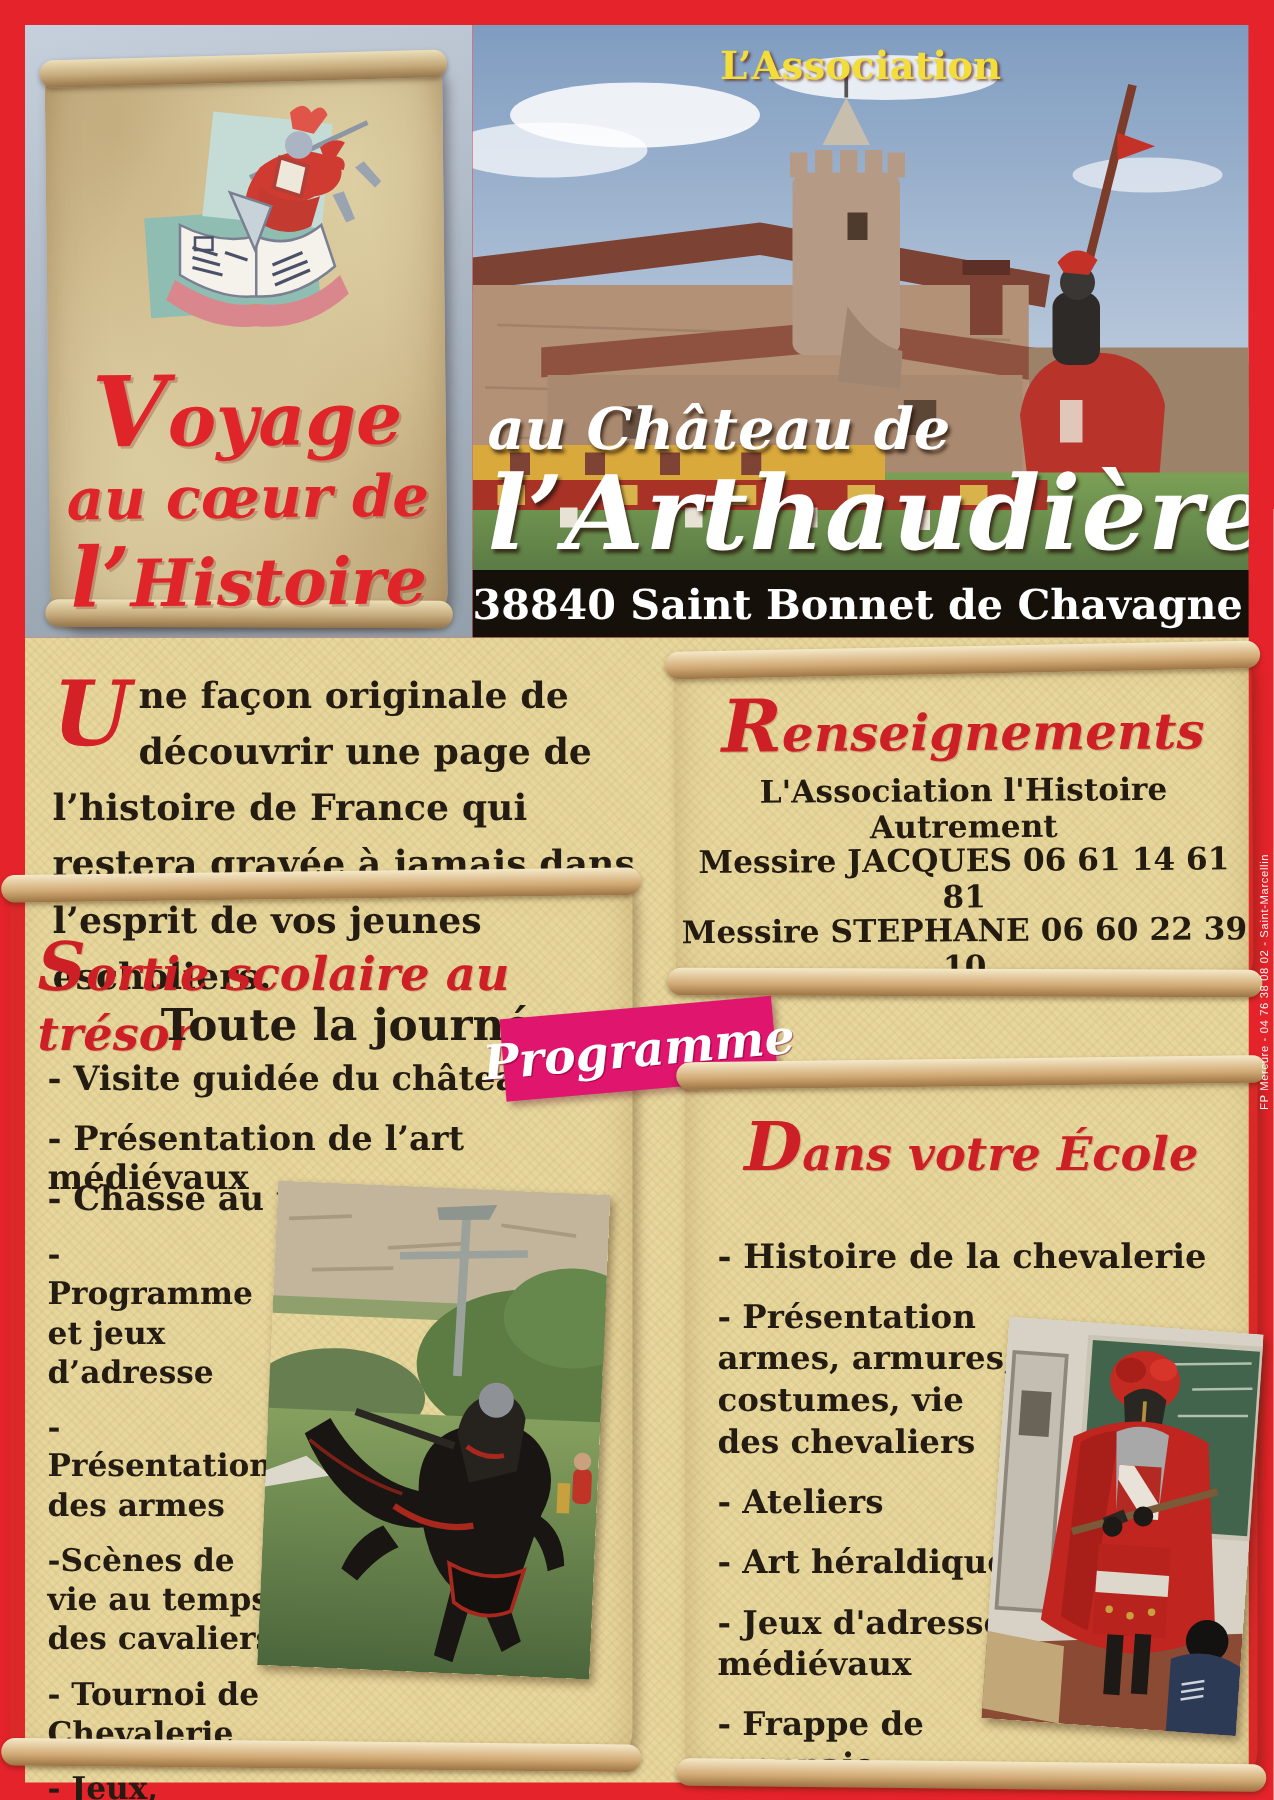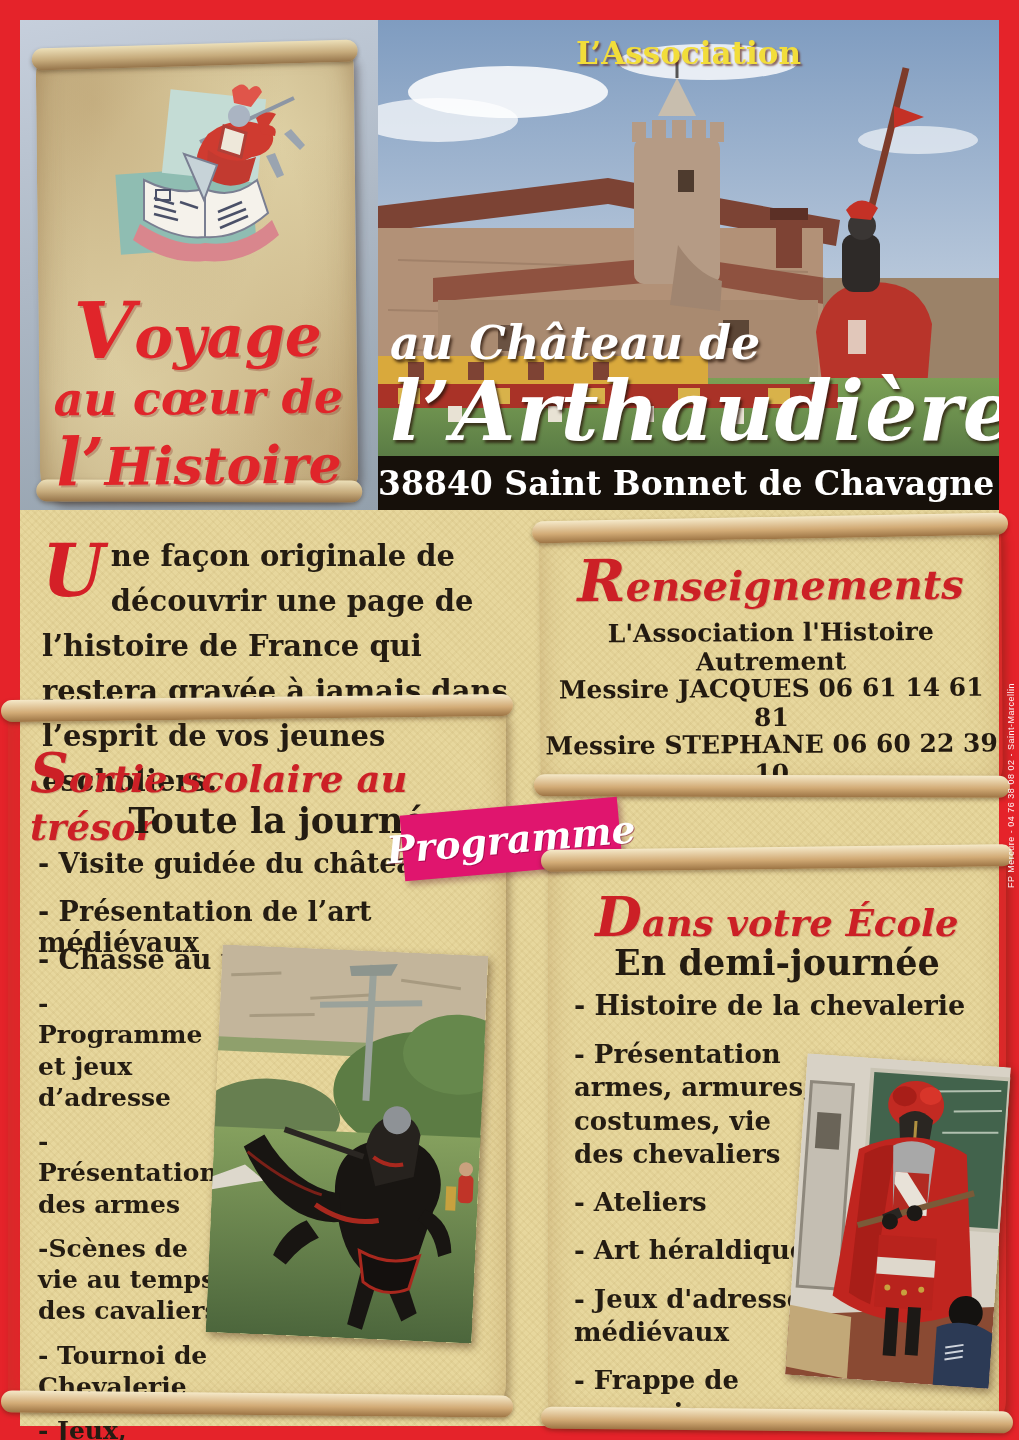--- a/index.html
+++ b/index.html
@@ -294,21 +294,20 @@
       <div class="item">- Jeux, Joutes, Combats</div>
     </div>
   </div>
 
   <div id="programme">
     <div>Programme</div>
   </div>
 
   <div id="ecole" class="parchment">
     <div id="ecole-title" class="red-head">Dans votre École</div>
-    <div id="ecole-sub">En demi-journée</div>
     <div id="ecole-i0">- Histoire de la chevalerie</div>
     <div id="ecole-col">
       <div class="item">- Présentation armes, armures, costumes, vie des chevaliers</div>
       <div class="item">- Ateliers</div>
       <div class="item">- Art héraldique</div>
       <div class="item">- Jeux d'adresse médiévaux</div>
       <div class="item">- Frappe de monnaie</div>
     </div>
   </div>
 

